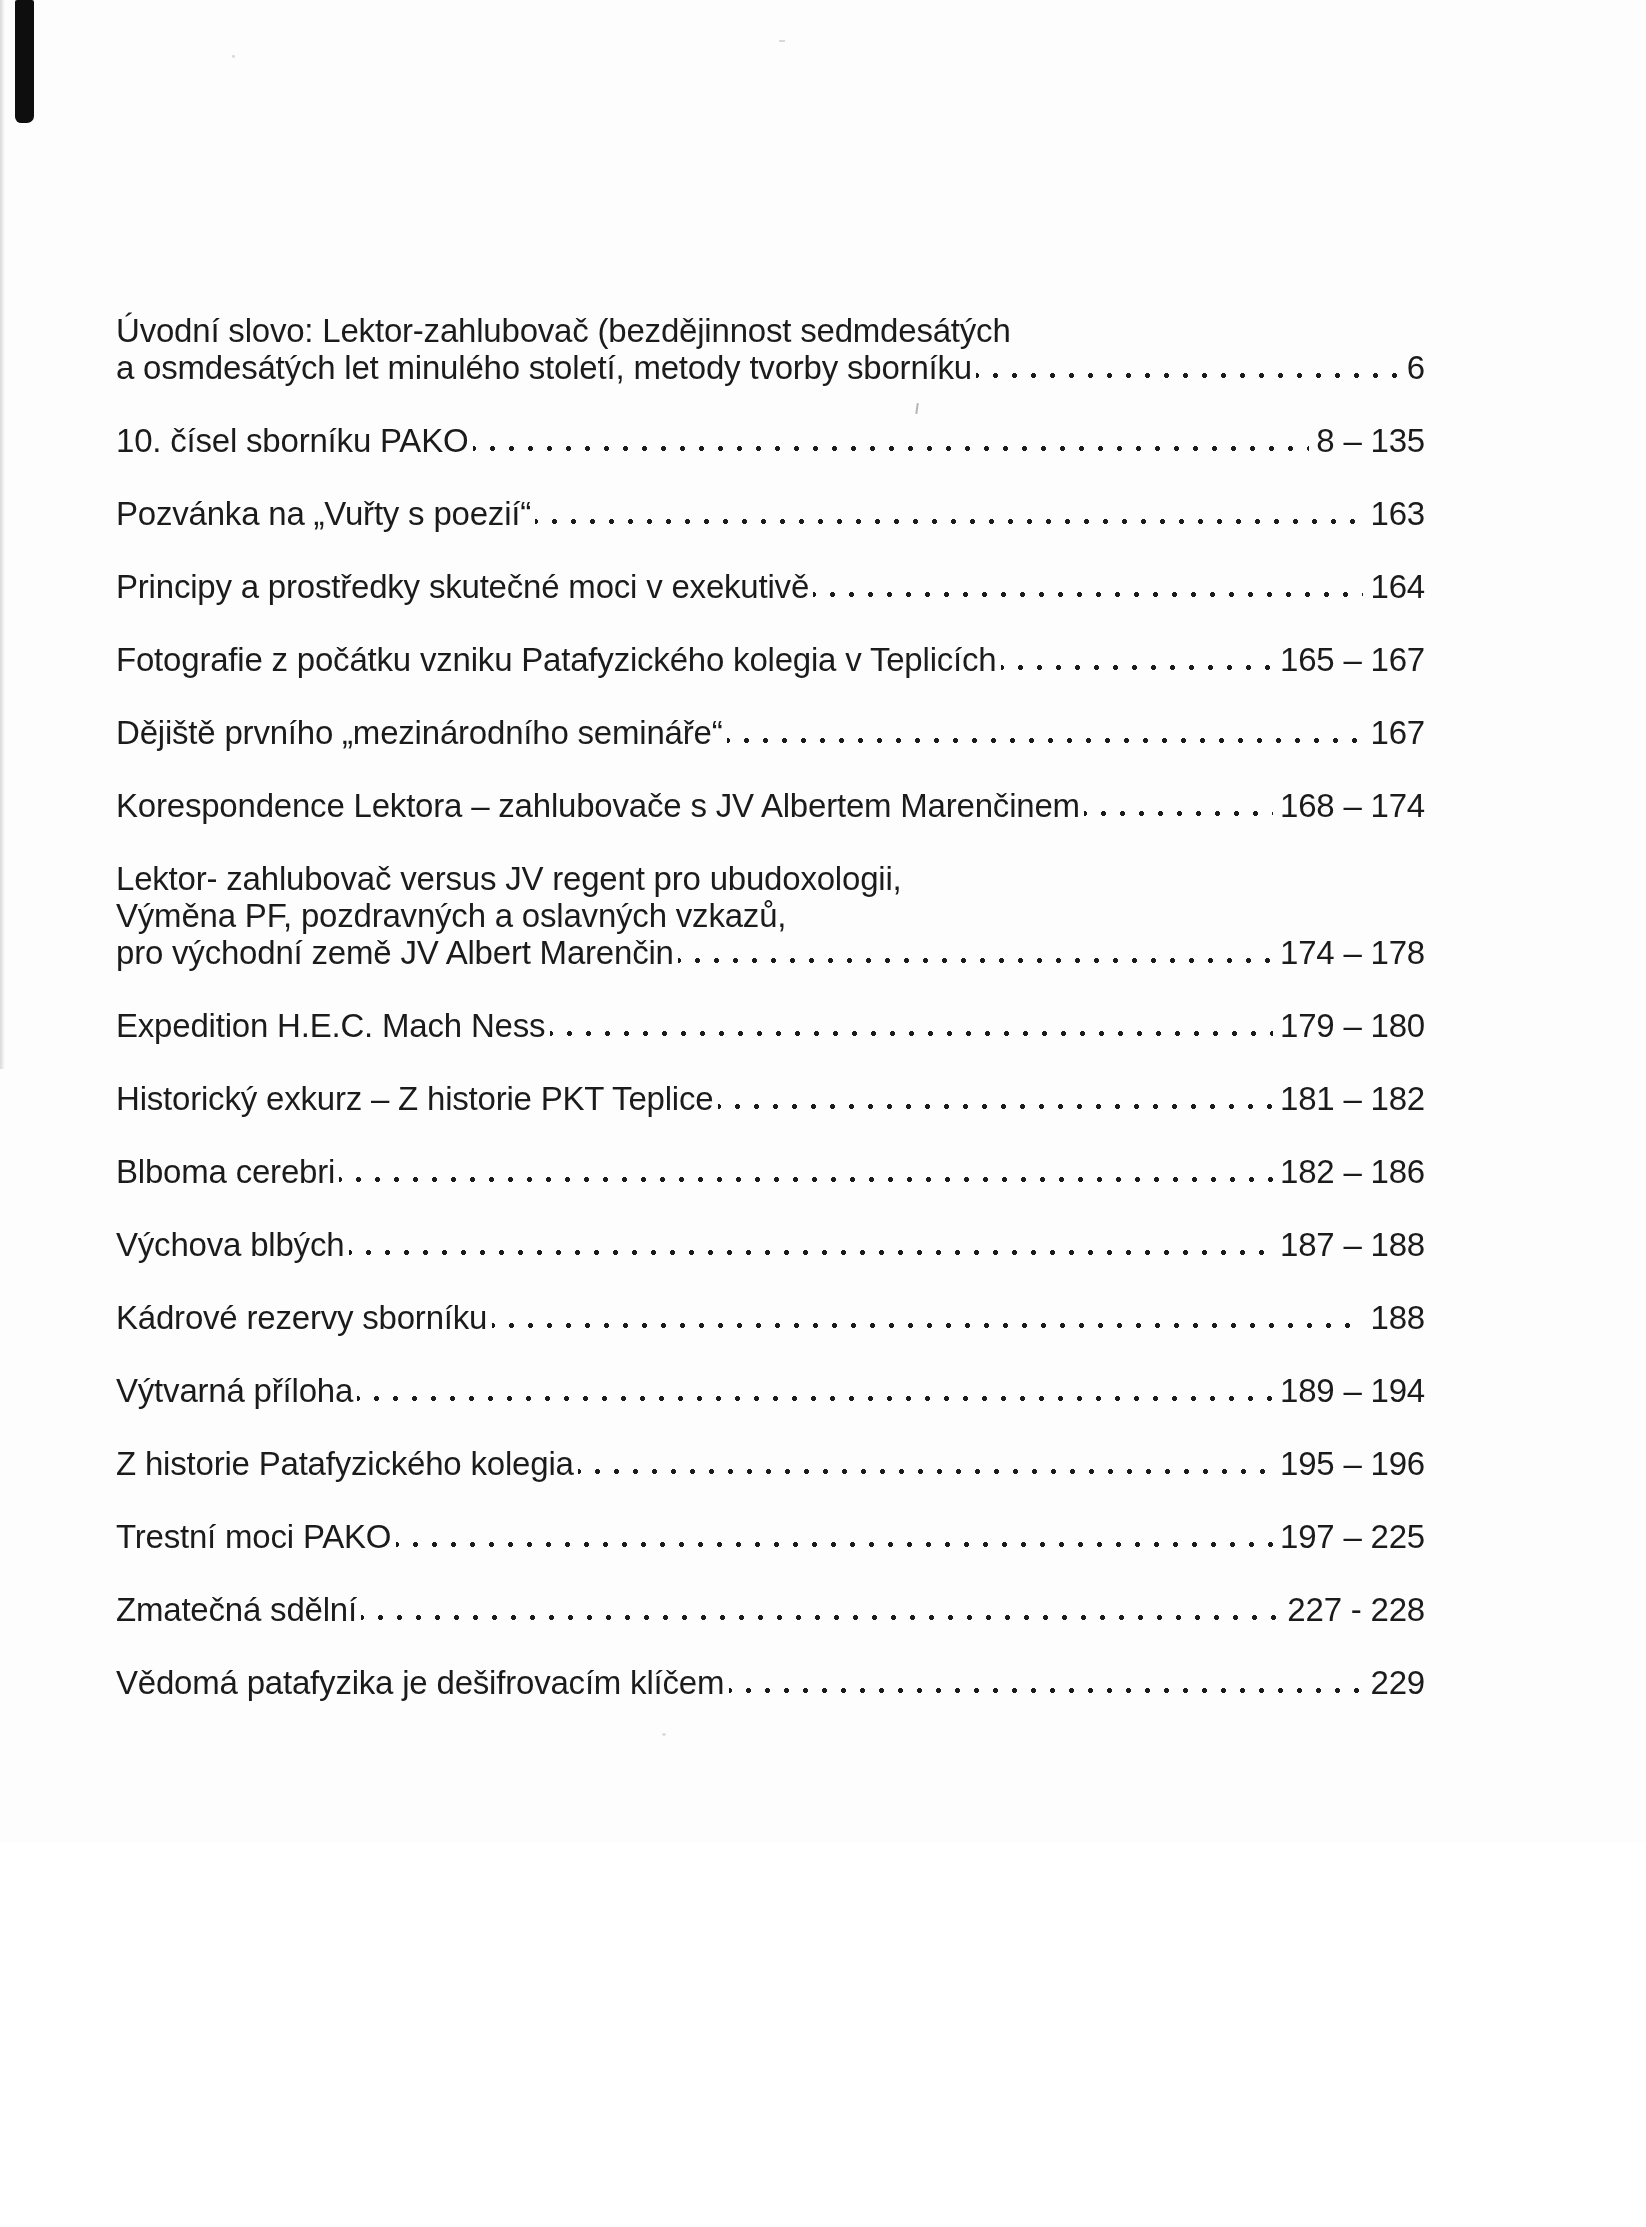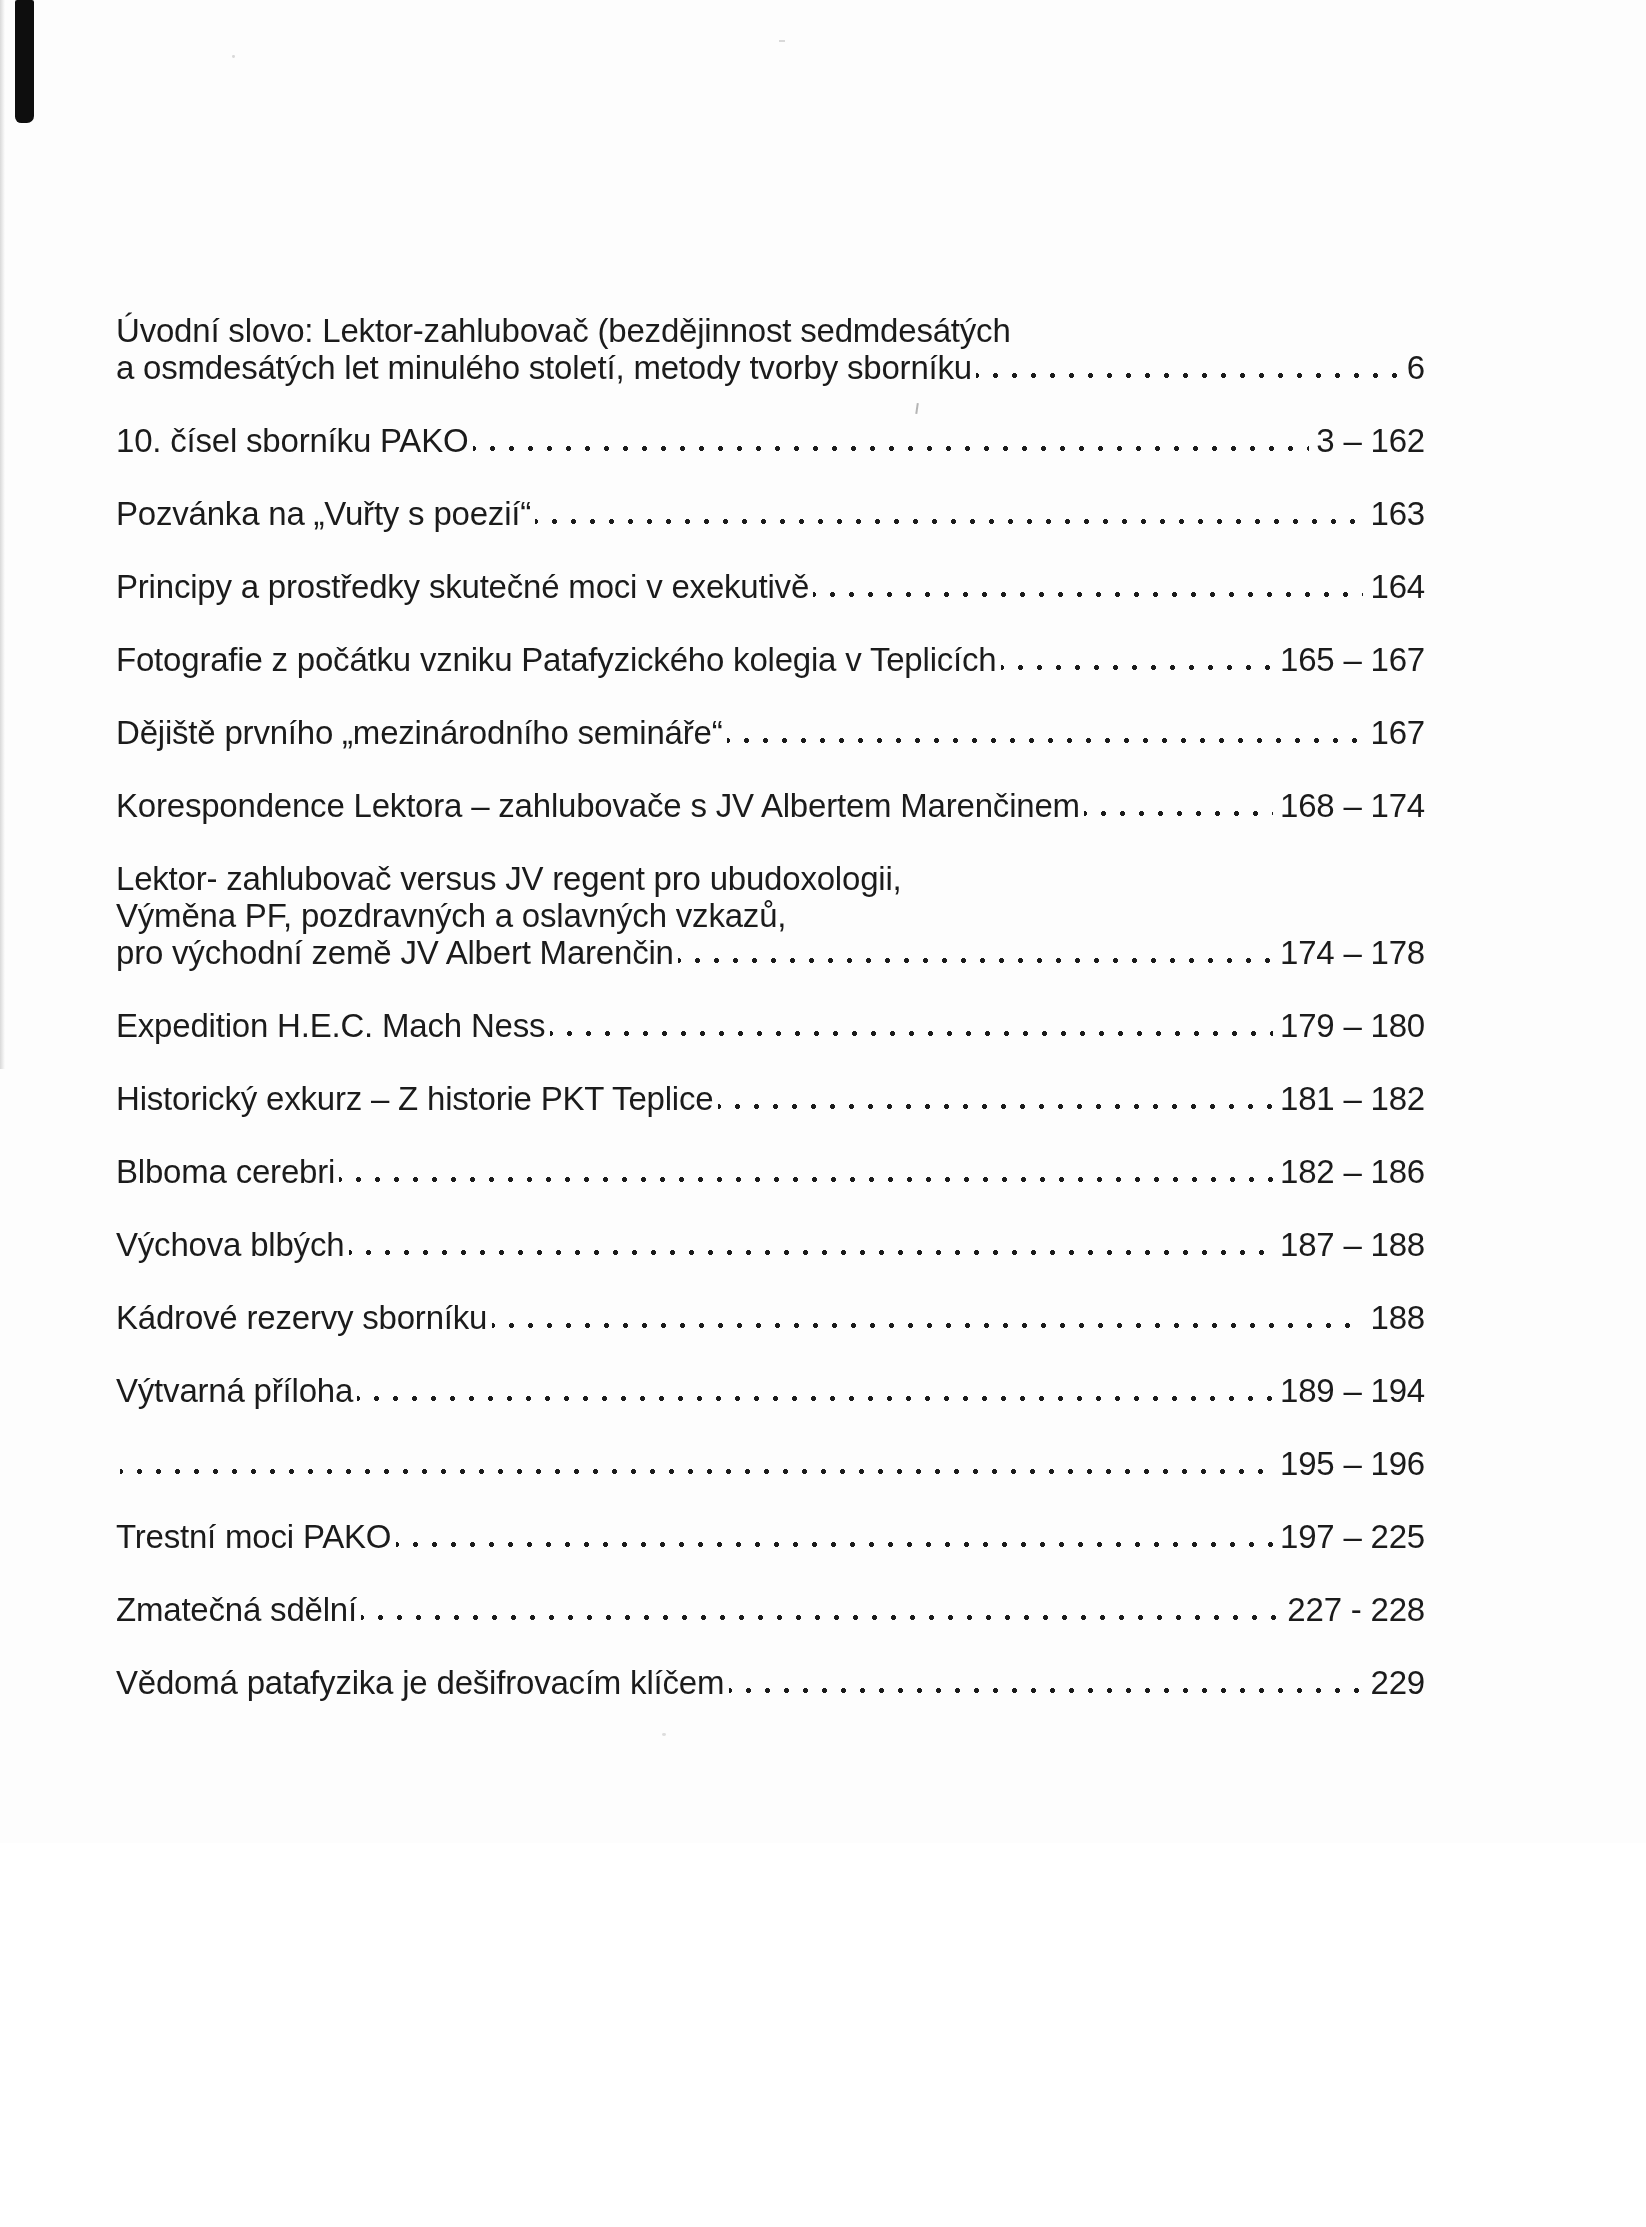--- a/index.html
+++ b/index.html
@@ -88,21 +88,21 @@
         <div class="row">
           <span class="t">a osmdesátých let minulého století, metody tvorby sborníku</span>
           <span class="dots"></span>
           <span class="p">6</span>
         </div>
       </div>
       <div class="entry">
         <div class="row">
           <span class="t">10. čísel sborníku PAKO</span>
           <span class="dots"></span>
-          <span class="p">3 – 162</span>
+          <span class="p">8 – 135</span>
         </div>
       </div>
       <div class="entry">
         <div class="row">
           <span class="t">Pozvánka na „Vuřty s poezií“</span>
           <span class="dots"></span>
           <span class="p">163</span>
         </div>
       </div>
       <div class="entry">
@@ -179,20 +179,21 @@
       </div>
       <div class="entry">
         <div class="row">
           <span class="t">Výtvarná příloha</span>
           <span class="dots"></span>
           <span class="p">189 – 194</span>
         </div>
       </div>
       <div class="entry">
         <div class="row">
+          <span class="t">Z historie Patafyzického kolegia</span>
           <span class="dots"></span>
           <span class="p">195 – 196</span>
         </div>
       </div>
       <div class="entry">
         <div class="row">
           <span class="t">Trestní moci PAKO</span>
           <span class="dots"></span>
           <span class="p">197 – 225</span>
         </div>

